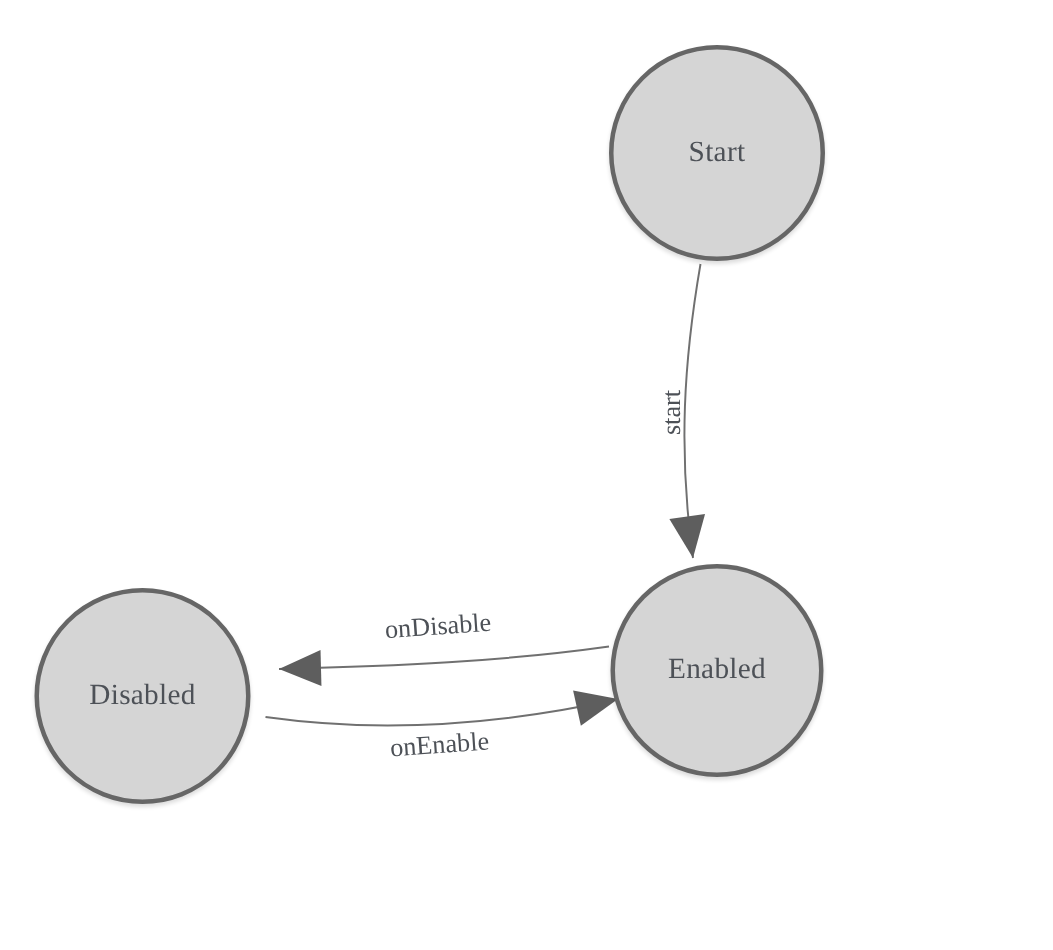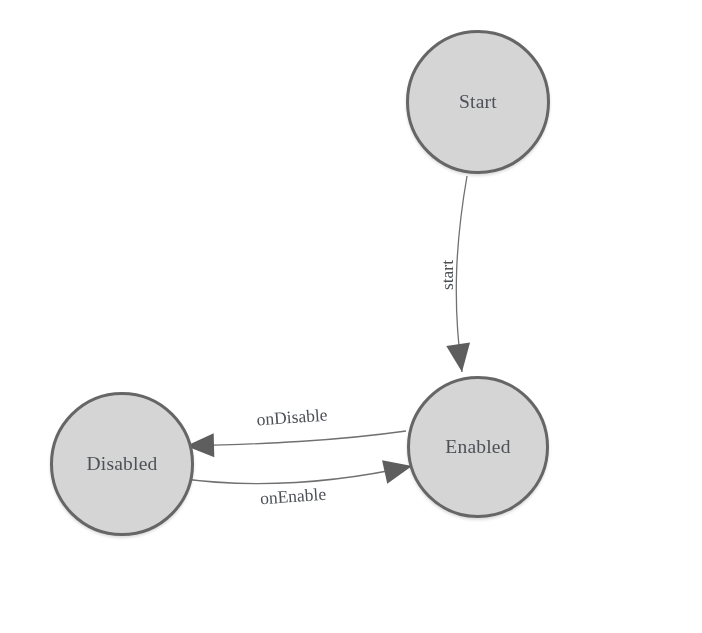--- a/index.html
+++ b/index.html
@@ -39,21 +39,21 @@
     border-radius: 50%;
     background: #d5d5d5;
     display: flex;
     align-items: center;
     justify-content: center;
     box-shadow: 0 2px 3px rgba(0,0,0,0.14);
     cursor: default;
   }
   .node-start    { left: 406px; top: 30px;  width: 144px; height: 144px; }
   .node-enabled  { left: 407px; top: 376px; width: 142px; height: 142px; text-align: center; }
-  .node-disabled { left: 50px;  top: 392px; width: 144px; height: 144px; }
+  .node-disabled { left: 23px;  top: 392px; width: 144px; height: 144px; }
   .node-label {
     color: #4d5157;
     font-size: 19.5px;
     letter-spacing: 0.2px;
     user-select: none;
   }
 </style>
 </head>
 <body>
 

